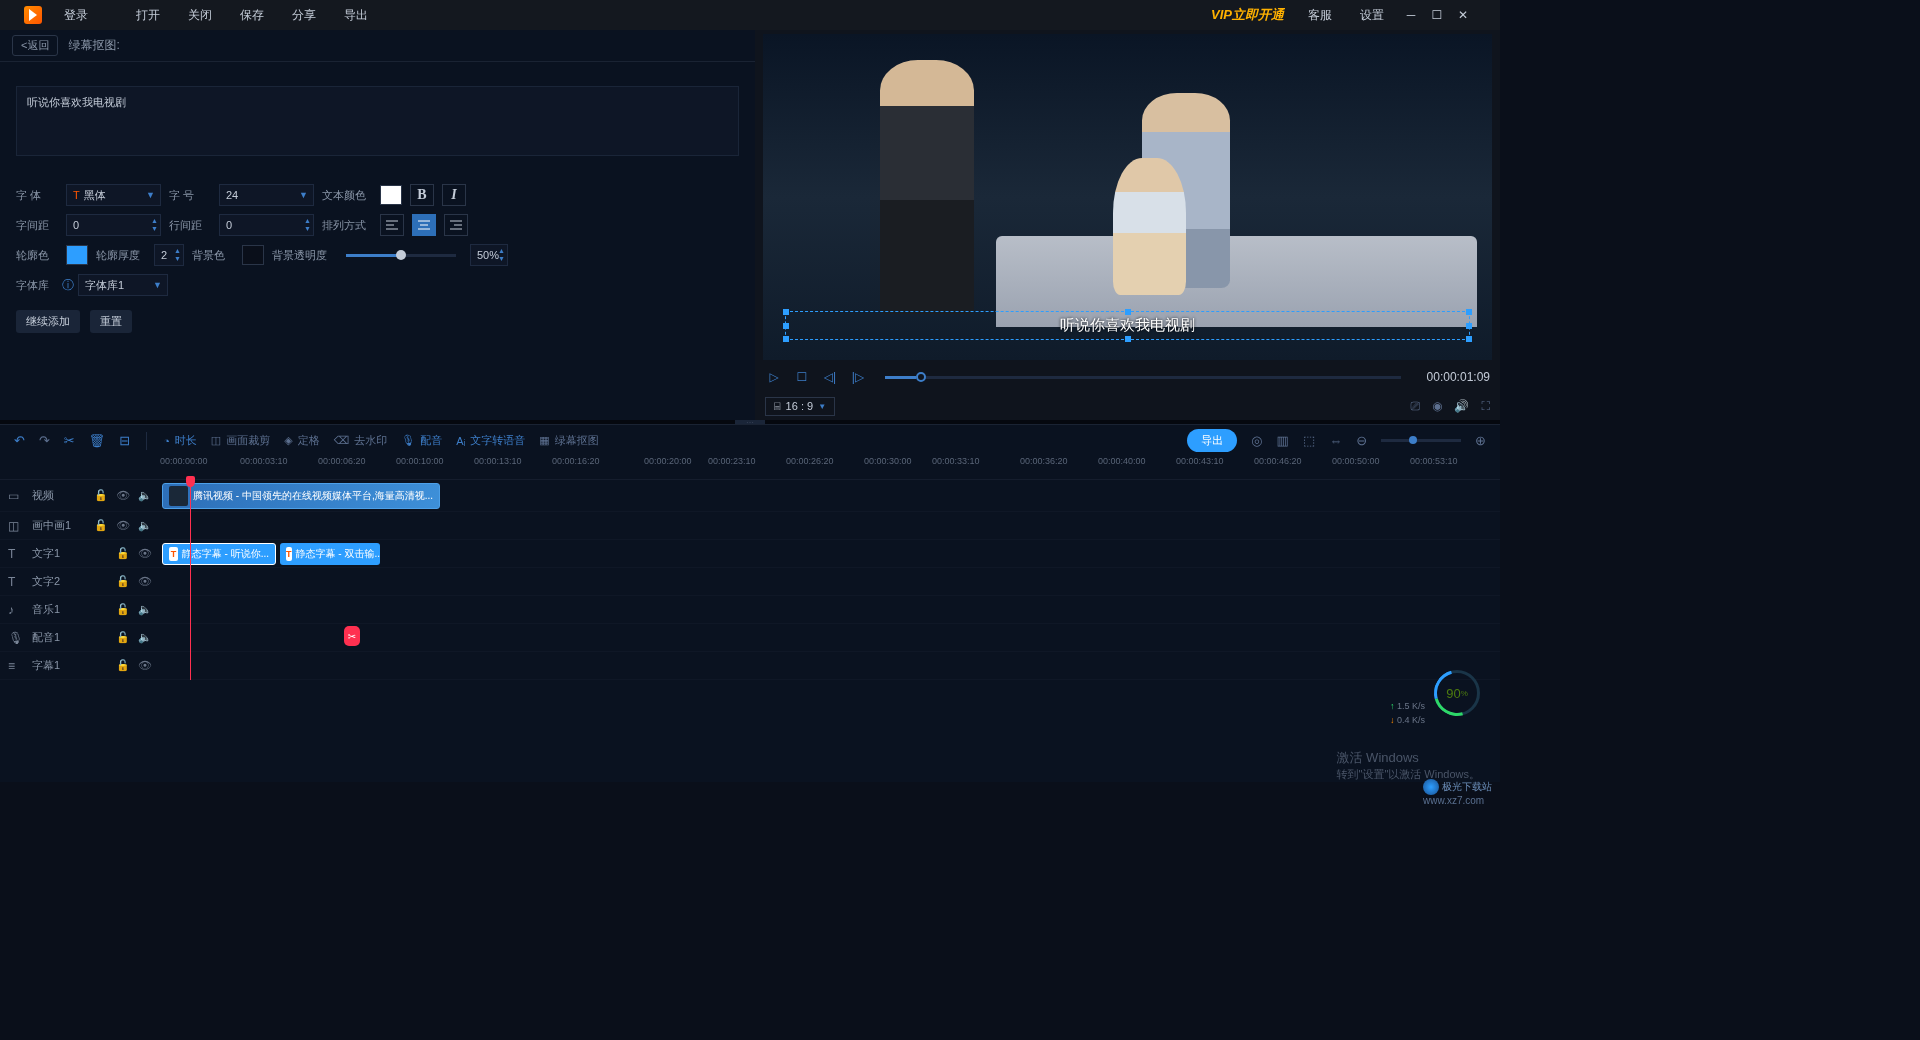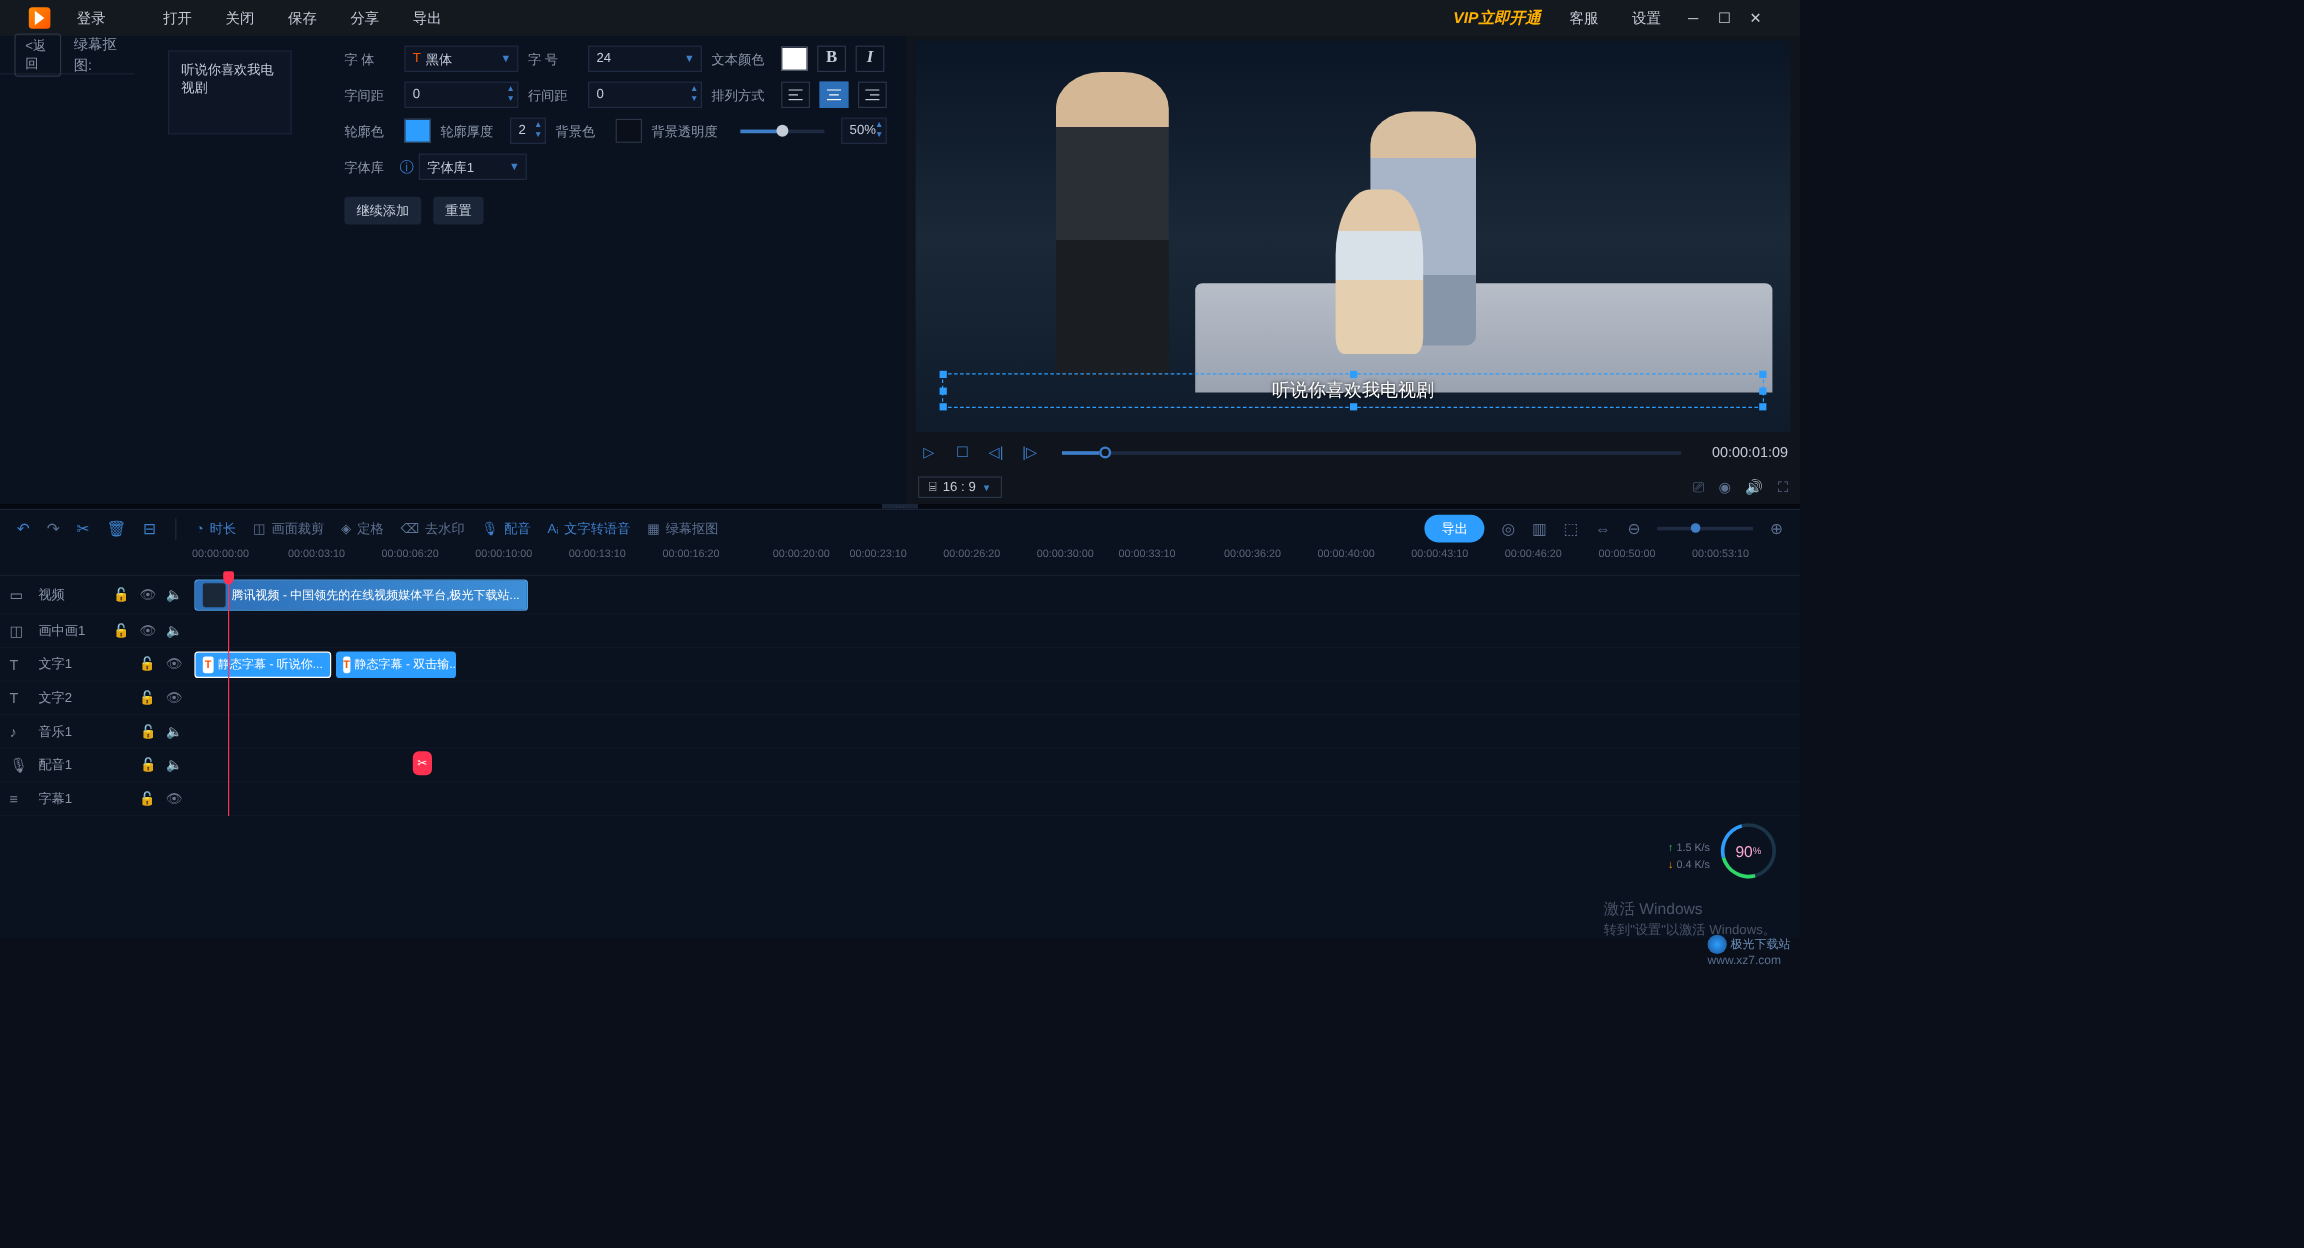--- a/index.html
+++ b/index.html
@@ -5,21 +5,21 @@
 * { margin:0; padding:0; box-sizing:border-box; font-family:"Microsoft YaHei",sans-serif; -webkit-user-select:none; }
 body { background:#0a0f1a; color:#8a96a8; font-size:12px; width:1500px; height:812px; overflow:hidden; position:relative; }
 .titlebar { height:30px; background:#14181f; display:flex; align-items:center; padding:0 24px; }
 .logo { width:18px; height:18px; background:linear-gradient(135deg,#ff8c00,#ff5500); border-radius:3px; position:relative; margin-right:8px; }
 .logo::after{content:"";position:absolute;left:5px;top:3px;border-left:8px solid #fff;border-top:6px solid transparent;border-bottom:6px solid transparent;}
 .tb-item { padding:0 14px; color:#c4ccd8; cursor:pointer; font-size:12px; }
 .spacer { flex:1; }
 .vip { color:#ffb100; font-style:italic; font-weight:bold; padding:0 10px; font-size:13px;}
 .winbtn { width:26px; height:26px; display:flex; align-items:center; justify-content:center; color:#c4ccd8; cursor:pointer; }
 .top { display:flex; height:390px; }
-.left-panel { width:755px; background:#0a1220; display:flex; flex-direction:row;gap:12px; }
+.left-panel { width:755px; background:#0a1220; display:flex; flex-direction:column;gap:12px; }
 .editor-head { height:32px; display:flex; align-items:center; padding:0 12px; gap:10px; border-bottom:1px solid #1a2333;}
 .back-btn { border:1px solid #2a3548; padding:2px 8px; border-radius:3px; color:#8a96a8; cursor:pointer; font-size:11px;}
 .text-area { margin:12px 16px 8px; height:70px; background:#0e1626; border:1px solid #1a2538; padding:8px 10px; color:#c4ccd8; font-size:11px;}
 .form { padding:4px 16px; }
 .row { display:flex; align-items:center; height:30px; gap:8px; }
 .lbl { width:42px; color:#8a96a8; font-size:11px; white-space:nowrap;}
 .sel { height:22px; background:#0e1626; border:1px solid #1e2a40; display:flex; align-items:center; padding:0 6px; position:relative; color:#c4ccd8; font-size:11px;}
 .sel .chev { position:absolute; right:5px; color:#3d7ec9; font-size:9px;}
 .num { width:95px; height:22px; background:#0e1626; border:1px solid #1e2a40; display:flex; align-items:center; padding:0 6px; position:relative; color:#c4ccd8; font-size:11px;}
 .spin { position:absolute; right:2px; display:flex; flex-direction:column; color:#3d7ec9; font-size:7px; line-height:8px;}
@@ -72,21 +72,21 @@
 .tr-ctrl { color:#6a7588; cursor:pointer; font-size:11px;}
 .tr-body { position:absolute; left:160px; right:0; height:100%;}
 .clip { position:absolute; height:22px; top:3px; border-radius:3px; display:flex; align-items:center; padding:0 6px; font-size:10px; color:#fff; overflow:hidden; white-space:nowrap;}
 .clip.video { background:linear-gradient(90deg,#2d6fb8,#3d8fd8); border:1px solid #4da0e8; height:26px; top:3px;}
 .clip.text { background:#2d9eff;}
 .clip .thumb{width:30px;height:20px;background:#1a2838;margin-right:5px;border-radius:2px;}
 .clip .ticon{width:14px;height:14px;background:#fff;color:#ff5500;display:flex;align-items:center;justify-content:center;font-weight:bold;font-size:9px;margin-right:4px;border-radius:2px;}
 .playhead { position:absolute; left:190px; top:0; bottom:0; width:1px; background:#ff3050; z-index:5;}
 .playhead::before{content:"";position:absolute;top:-4px;left:-4px;width:9px;height:11px;background:#ff3050;border-radius:2px 2px 50% 50%;}
 .cut-marker { position:absolute; left:184px; width:16px; height:20px; background:#ff3050; border-radius:5px; display:flex; align-items:center; justify-content:center; top:2px;}
-.perf { position:absolute; right:20px; bottom:80px; width:46px; height:46px; border-radius:50%; border:3px solid #1a3548; display:flex; align-items:center; justify-content:center; color:#f9a8d4; font-size:13px;}
+.perf { position:absolute; right:20px; bottom:96px; width:46px; height:46px; border-radius:50%; border:3px solid #1a3548; display:flex; align-items:center; justify-content:center; color:#4d7c0f; font-size:13px;}
 .perf::before{content:"";position:absolute;inset:-3px;border-radius:50%;border:3px solid transparent;border-top-color:#2dd868;border-right-color:#2d9eff;transform:rotate(210deg);}
 .net { position:absolute; right:75px; bottom:85px; font-size:9px; color:#6a7588; line-height:14px;}
 .net .up::before{content:"↑ ";color:#2dd868;}
 .net .dn::before{content:"↓ ";color:#ff8c00;}
 .activate { position:absolute; right:20px; bottom:30px; text-align:left; color:#4a5568; font-size:13px;}
 .activate .sub{font-size:11px;}
 .watermark { position:absolute; right:8px; bottom:6px; font-size:10px; color:#3a5578;}
 .watermark .lg{width:16px;height:16px;background:radial-gradient(circle,#2d9eff,#1a5090);border-radius:50%;display:inline-block;vertical-align:middle;margin-right:3px;}
 svg{display:block;}
 </style>
@@ -337,21 +337,21 @@
       <div class="tr-head">
           <div class="tr-ico">▭</div>
           <div class="tr-name">视频</div>
           <div class="tr-ctrl">🔓</div>
           <div class="tr-ctrl">👁</div>
           <div class="tr-ctrl">🔈</div>
         </div>
       <div class="tr-body">
           <div class="clip video" style="left:2px;width:278px">
             <div class="thumb"></div>
-            <span>腾讯视频 - 中国领先的在线视频媒体平台,极光下载站...</span>
+            <span>腾讯视频 - 中国领先的在线视频媒体平台,海量高清视...</span>
           </div>
         </div>
     </div>
     <div class="track">
       <div class="tr-head">
           <div class="tr-ico">◫</div>
           <div class="tr-name">画中画1</div>
           <div class="tr-ctrl">🔓</div>
           <div class="tr-ctrl">👁</div>
           <div class="tr-ctrl">🔈</div>

